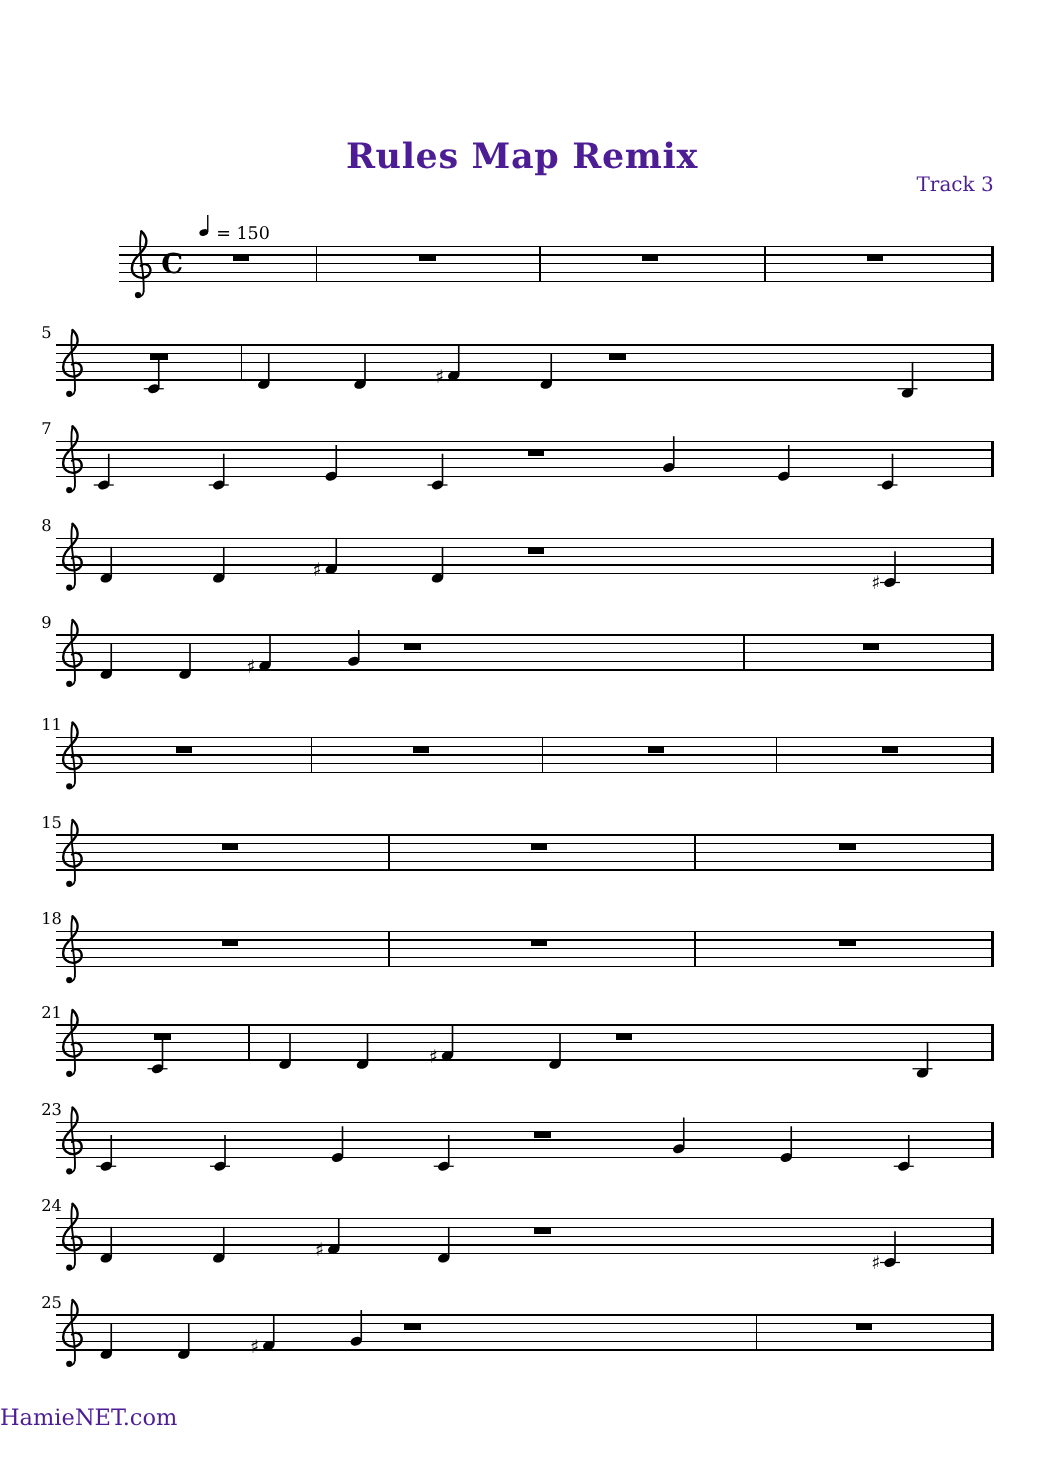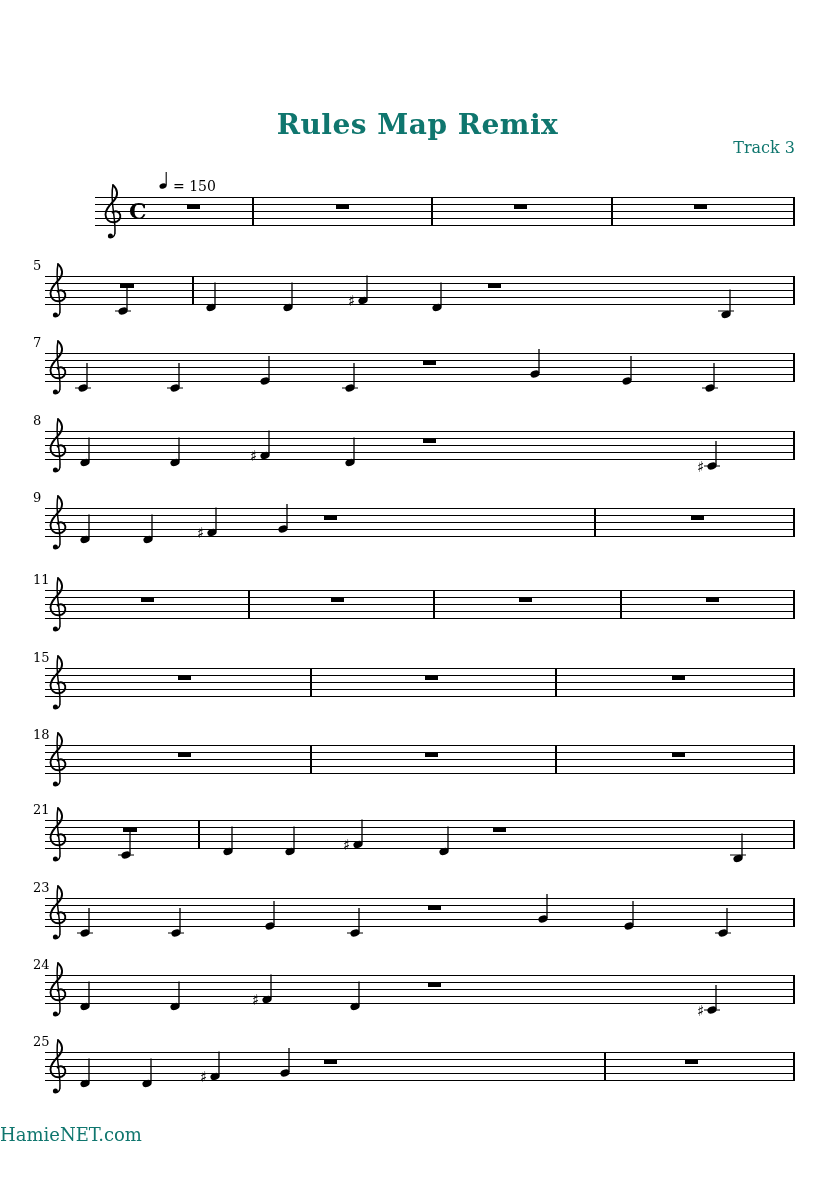--- a/index.html
+++ b/index.html
@@ -1,18 +1,18 @@
 <!DOCTYPE html>
 <html><head>
 <meta charset="utf-8">
 <style>
   html,body{margin:0;padding:0;background:#ffffff;}
   .page{
     position:relative;width:835px;height:1181px;background:#ffffff;
-    font-family:"DejaVu Serif",serif;color:#0f766e;overflow:hidden;
+    font-family:"DejaVu Serif",serif;color:#4c1d95;overflow:hidden;
   }
   .title{
     position:absolute;left:0;right:0;top:108px;text-align:center;
     font-size:28px;font-weight:bold;letter-spacing:0.5px;
   }
   .track{
     position:absolute;right:40px;top:138px;font-size:16px;
   }
   .footer{
     position:absolute;left:0;right:0;top:1124px;text-align:left;font-size:18px;

